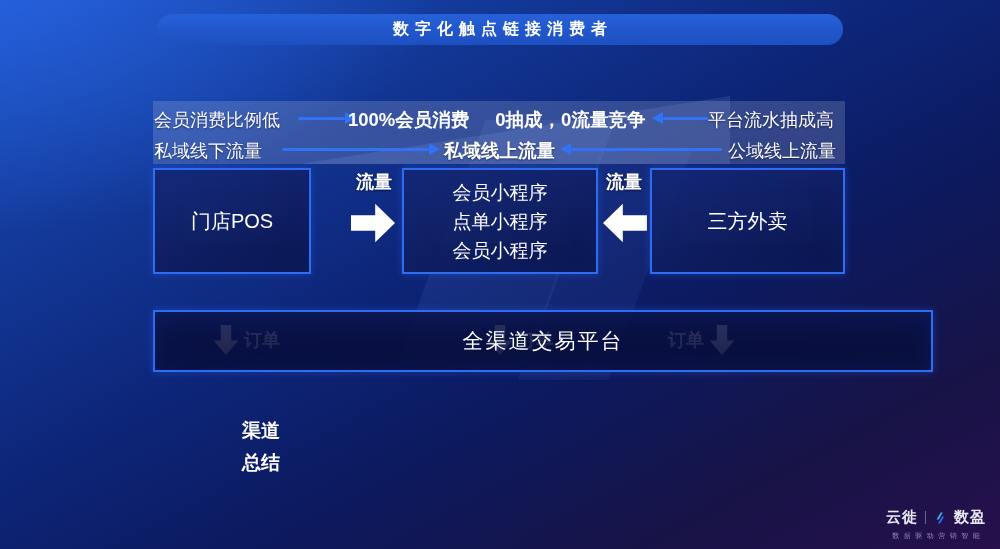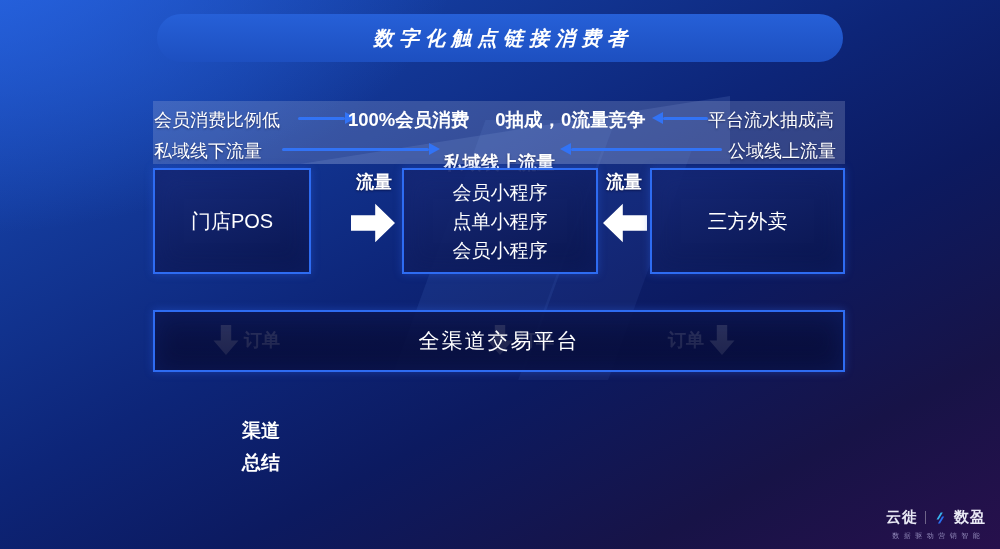--- a/index.html
+++ b/index.html
@@ -10,46 +10,46 @@
       radial-gradient(ellipse 900px 520px at -6% -12%, rgba(41,104,232,.95), rgba(41,104,232,0) 58%),
       linear-gradient(152deg,#1a4ab8 0%,#143c9e 20%,#0d2578 45%,#0c1a60 62%,#171347 82%,#27104c 100%);
   }
   .wm{position:absolute;pointer-events:none;}
   .wm1{left:300px;top:96px;width:430px;height:68px;
        background:rgba(160,195,255,.13);
        clip-path:polygon(0 100%,100% 0,100% 100%);}
   .wm2{left:440px;top:120px;width:130px;height:250px;background:rgba(110,160,250,.10);transform:skewX(-20deg);}
   .wm3{left:560px;top:150px;width:90px;height:230px;background:rgba(110,160,250,.07);transform:skewX(-20deg);}
 
-  .pill{position:absolute;left:157px;top:14px;width:686px;height:48px;border-radius:26px;
+  .pill{position:absolute;left:157px;top:14px;width:686px;height:31px;border-radius:26px;
         background:linear-gradient(180deg,#2660d8,#1d4fc0);
         display:flex;align-items:center;justify-content:center;
-        font-size:20px;font-weight:700;letter-spacing:6px;text-indent:6px;font-style:italic;}
+        font-size:16px;font-weight:700;letter-spacing:6px;text-indent:6px;}
 
   .band{position:absolute;left:153px;top:101px;width:692px;height:63px;
         background:rgba(190,202,228,.22);}
 
   .rlabel{position:absolute;font-size:18px;font-weight:500;white-space:nowrap;
           text-shadow:0 1px 2px rgba(0,0,40,.5);}
-  .rbold{font-weight:700;margin-top:12px;}
+  .rbold{font-weight:700;}
   .r1c{position:absolute;left:348px;top:107px;display:flex;gap:26px;font-size:18.5px;font-weight:700;white-space:nowrap;}
 
   .arr{position:absolute;display:flex;align-items:center;height:14px;}
   .arr .shaft{flex:1;height:3px;background:#3273f5;border-radius:2px;}
   .tip-r{width:0;height:0;border-top:6px solid transparent;border-bottom:6px solid transparent;border-left:11px solid #3273f5;}
   .tip-l{width:0;height:0;border-top:6px solid transparent;border-bottom:6px solid transparent;border-right:11px solid #3273f5;}
 
   .box{position:absolute;border:2px solid #2e6cf2;box-sizing:border-box;
        background:linear-gradient(160deg,rgba(23,42,122,.88),rgba(9,20,76,.93));
        box-shadow:0 0 8px rgba(40,90,220,.45), inset 0 0 24px rgba(16,34,110,.55);
        display:flex;align-items:center;justify-content:center;text-align:center;}
   .box-left{left:153px;top:168px;width:158px;height:106px;font-size:20px;}
   .box-mid{left:402px;top:168px;width:196px;height:106px;font-size:19px;line-height:29px;flex-direction:column;}
   .box-right{left:650px;top:168px;width:195px;height:106px;font-size:20px;}
-  .box-platform{left:153px;top:310px;width:692px;height:62px;font-size:21px;letter-spacing:2px;
+  .box-platform{left:153px;top:310px;width:780px;height:62px;font-size:21px;letter-spacing:2px;
                 background:linear-gradient(180deg,rgba(10,18,70,.85),rgba(7,12,56,.92));}
 
   .traffic{position:absolute;top:170px;width:44px;text-align:center;font-size:18px;font-weight:700;
            text-shadow:0 1px 2px rgba(0,0,40,.6);}
   .blockarr{position:absolute;background:#fff;}
   .ba-right{left:351px;top:200px;width:44px;height:46px;
             clip-path:polygon(0 33%,55% 33%,55% 8%,100% 50%,55% 92%,55% 67%,0 67%);}
   .ba-left{left:603px;top:200px;width:44px;height:46px;
            clip-path:polygon(100% 33%,45% 33%,45% 8%,0 50%,45% 92%,45% 67%,100% 67%);}
   .order{position:absolute;top:279px;display:flex;align-items:center;gap:5px;font-size:18px;font-weight:700;margin-top:46px;}

